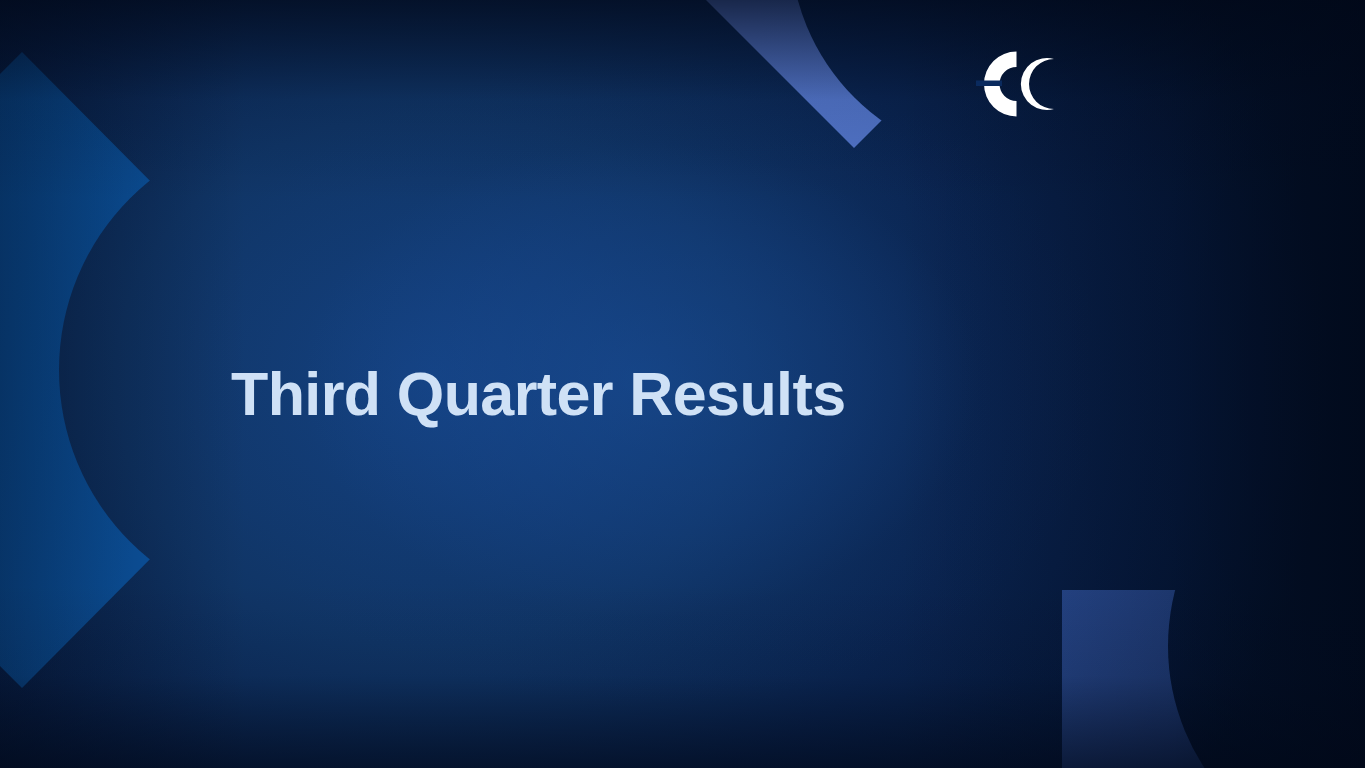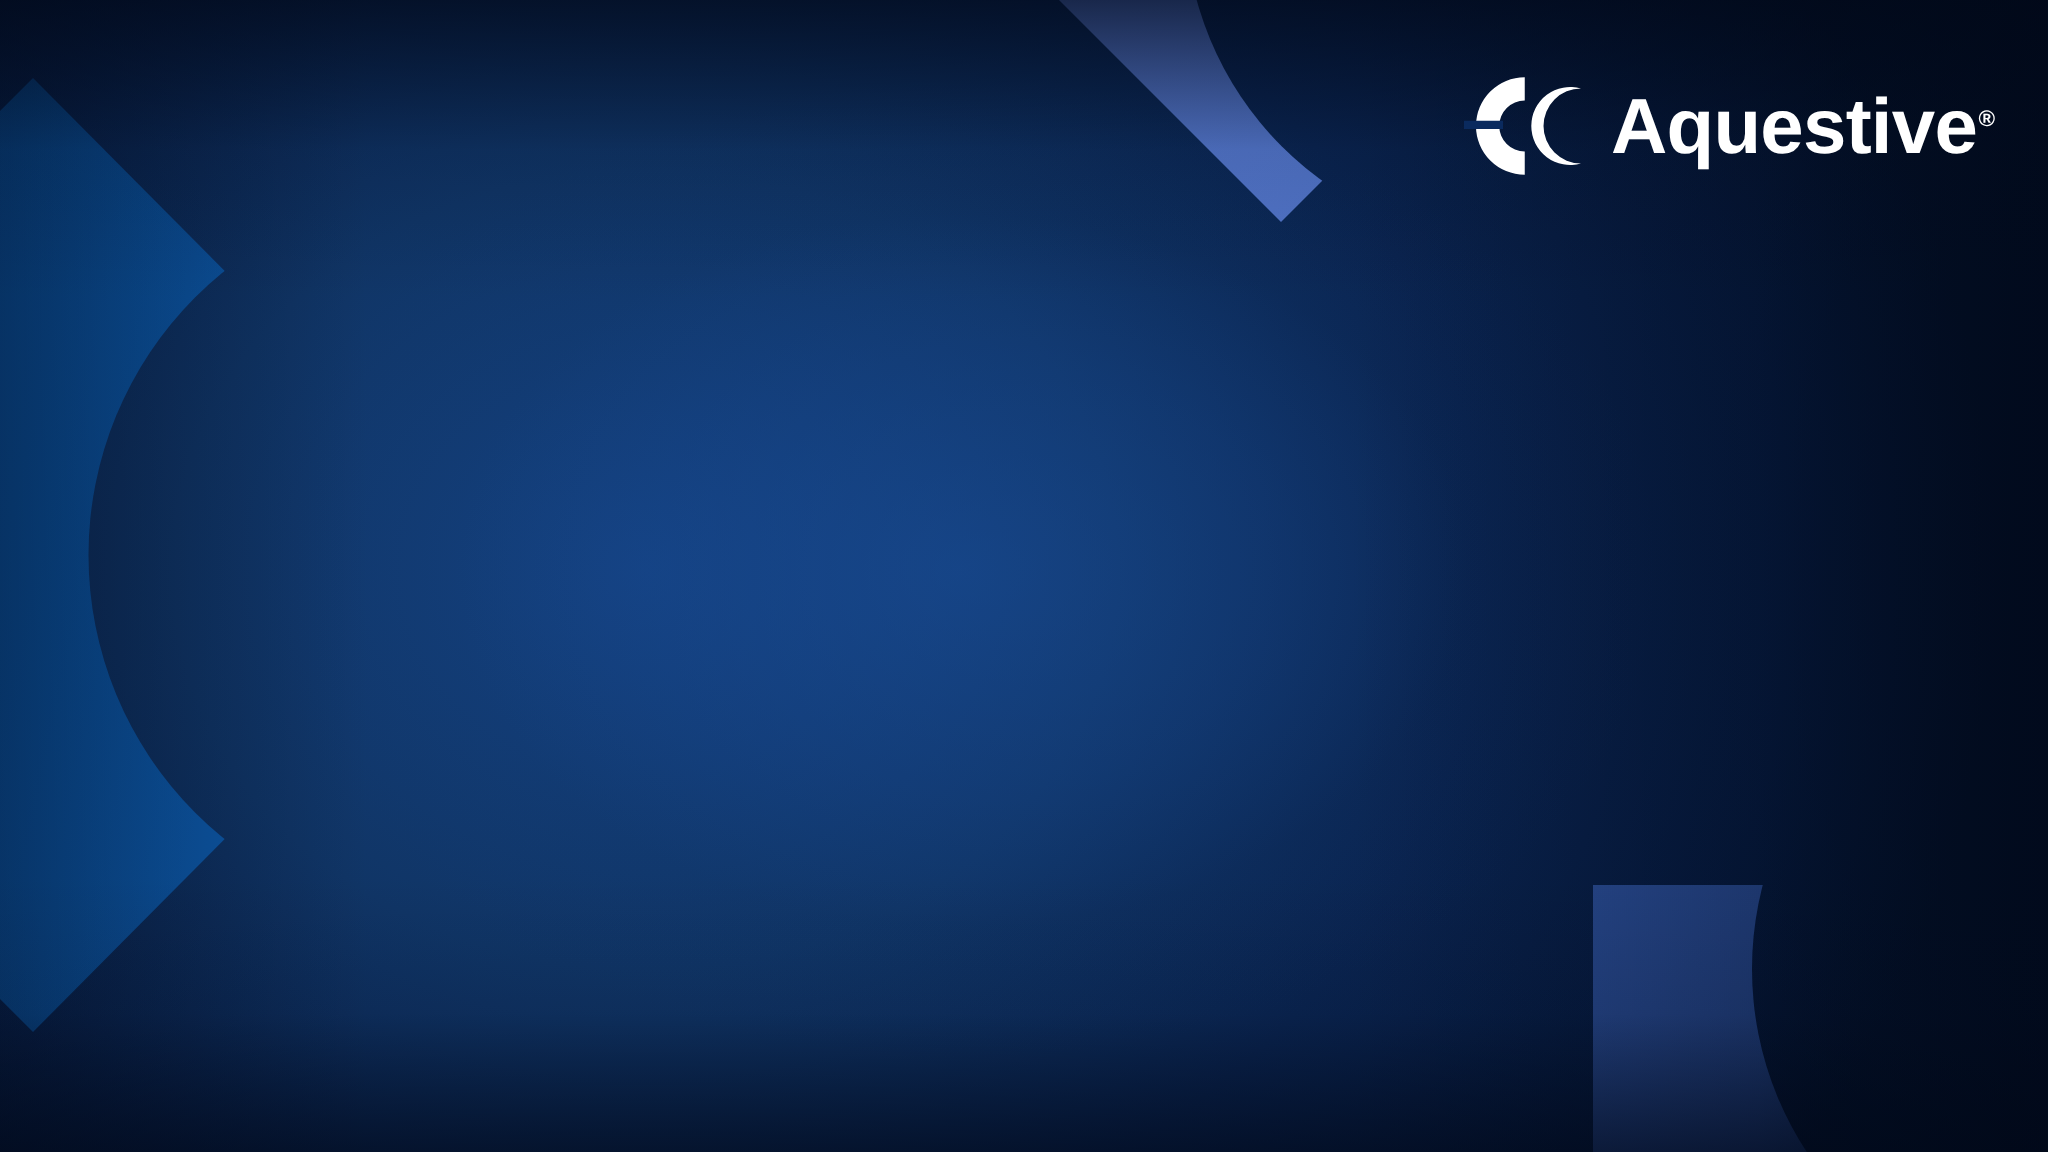--- a/index.html
+++ b/index.html
@@ -180,17 +180,17 @@
                  A 17 17 0 1 1 41.5 17
                  Z" fill="#ffffff"></path>
 
         <rect x="1" y="30.5" width="26" height="5.5" fill="#0a2a5e"></rect>
 
         <path d="M79 9
                  A 26 26 0 1 0 79 59
                  A 19 19 0 0 1 79 9 Z" fill="#ffffff"></path>
       </svg>
     </span>
-    <span id="logo-wordmark"><span>Aquestive</span><span id="logo-reg">®</span></span>
   </div>
 
+  <h1 id="title">Third Quarter Results</h1>
 
 </div>
 
 </body></html>

